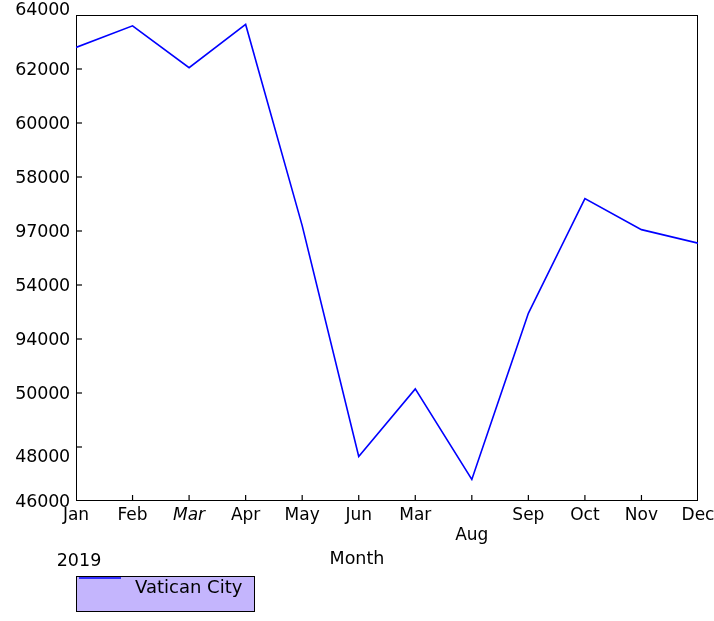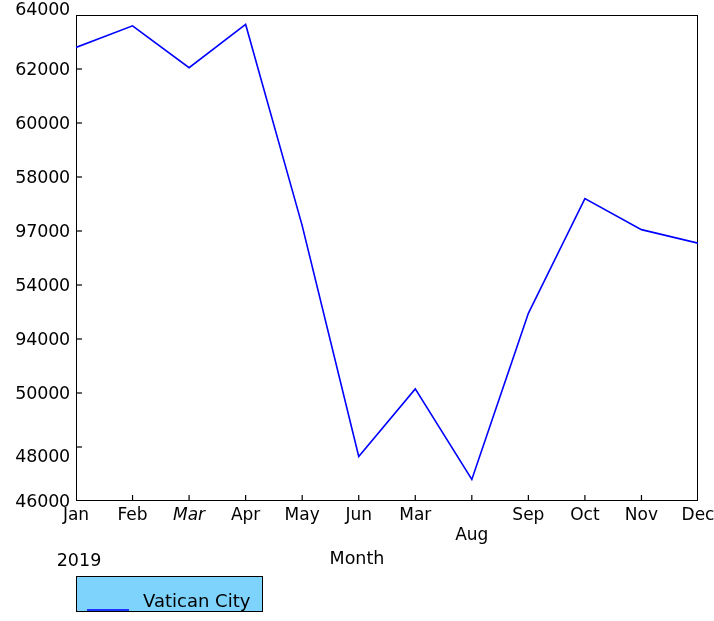--- a/index.html
+++ b/index.html
@@ -93,25 +93,25 @@
     line-height: 20px;
   }
 
   
   .legend-box {
     position: absolute;
     left: 76px;
     top: 576px;
     height: 36px;
     border: 1.3px solid #000000;
-    background: #7dd3fc;
+    background: #c4b5fd;
     box-sizing: border-box;
     display: flex;
-    align-items: flex-end;
-    padding: 0 12px 0 10px;
+    align-items: flex-start;
+    padding: 0 12px 0 2px;
   }
   .legend-sample {
     width: 42px;
     height: 2px;
     margin-right: 14px;
     flex: 0 0 auto;
   }
   .legend-text {
     font-size: 18px;
     line-height: 20px;

